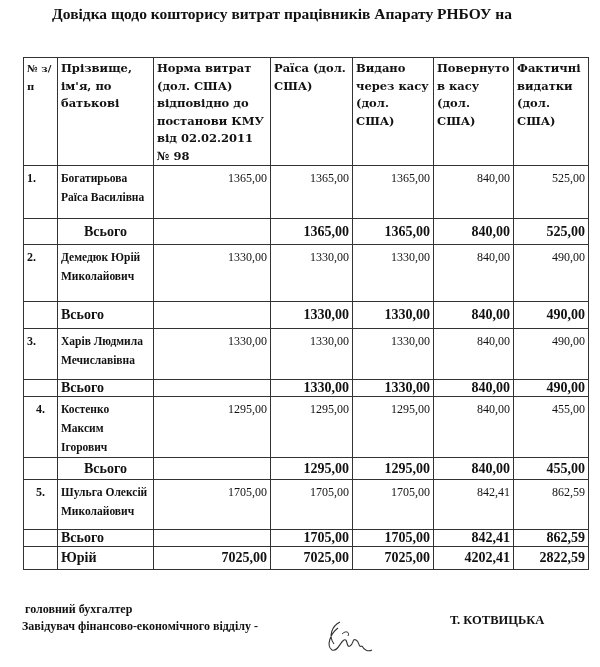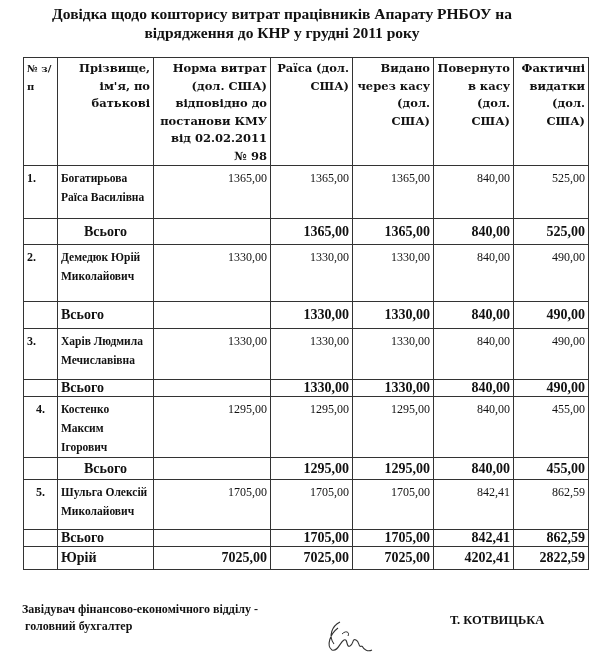--- a/index.html
+++ b/index.html
@@ -9,21 +9,21 @@
     font-family: "Liberation Serif", serif; font-weight: bold; font-size: 15.5px; line-height: 19px;
   }
   table.report {
     position: absolute; left: 23px; top: 57px; width: 565px;
     border-collapse: collapse; table-layout: fixed;
     font-family: "Liberation Serif", serif; font-size: 12px;
   }
   table.report td, table.report th {
     border: 1.2px solid #333; padding: 0 3px; vertical-align: top;
   }
-  th { font-family: "DejaVu Serif", serif; font-weight: bold; font-size: 11.5px; line-height: 17.5px; text-align: right; padding-top: 2px !important; }
+  th { font-family: "DejaVu Serif", serif; font-weight: bold; font-size: 11.5px; line-height: 17.5px; text-align: left; padding-top: 2px !important; }
   th.num { text-align: left; font-size: 10px; }
   tr.hdr { height: 106px; }
   tr.data { height: 53px; }
   tr.data td { padding-top: 3px; line-height: 19px; }
   tr.total td { font-weight: bold; vertical-align: middle; font-size: 14px; }
   td.n { font-weight: bold; }
   td.name { font-weight: bold; font-size: 11.5px; }
   td.v { text-align: right; }
   .footer-left {
     position: absolute; left: 22px; top: 601px;
@@ -33,21 +33,20 @@
     position: absolute; left: 450px; top: 613px;
     font-family: "Liberation Serif", serif; font-weight: bold; font-size: 12.5px;
   }
   .signature { position: absolute; left: 320px; top: 614px; width: 70px; height: 45px; }
 </style>
 </head>
 <body>
 
 <div class="title">
   <div>Довідка щодо кошторису витрат працівників Апарату РНБОУ  на</div>
-  <div>відрядження до КНР  у грудні 2011 року</div>
 </div>
 
 <table class="report">
   <colgroup>
     <col style="width:34px">
       <col style="width:96px">
       <col style="width:117px">
       <col style="width:82px">
       <col style="width:81px">
       <col style="width:80px">
@@ -165,22 +164,22 @@
     <td class="v">7025,00</td>
     <td class="v">7025,00</td>
     <td class="v">7025,00</td>
     <td class="v">4202,41</td>
     <td class="v">2822,59</td>
   </tr>
 </tbody>
   </table>
 
 <div class="footer-left">
+  <div style="white-space:pre"> головний бухгалтер</div>
   <div>Завідувач фінансово-економічного відділу -</div>
-  <div style="white-space:pre"> головний бухгалтер</div>
 </div>
 
 <svg class="signature" viewBox="0 0 70 45">
   <path d="M14 30 C 8 22, 12 12, 20 8 M18 14 C 10 20, 6 32, 12 36 C 18 38, 20 28, 24 26 C 28 24, 26 34, 30 32 C 34 30, 32 24, 36 26 C 40 28, 38 34, 42 32 M42 32 C 44 36, 48 38, 52 36" fill="none" stroke="#333" stroke-width="1.1"></path>
   <path d="M22 20 C 26 16, 30 18, 28 22" fill="none" stroke="#333" stroke-width="1"></path>
 </svg>
 
 <div class="footer-right">Т. КОТВИЦЬКА</div>
 
 </body></html>

